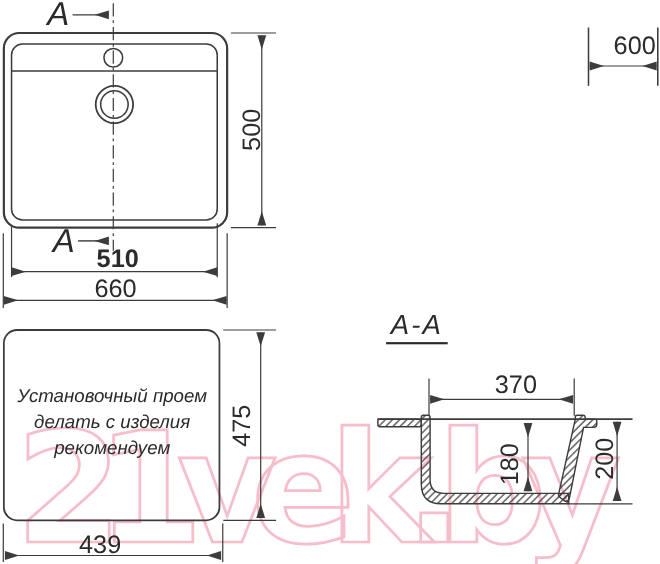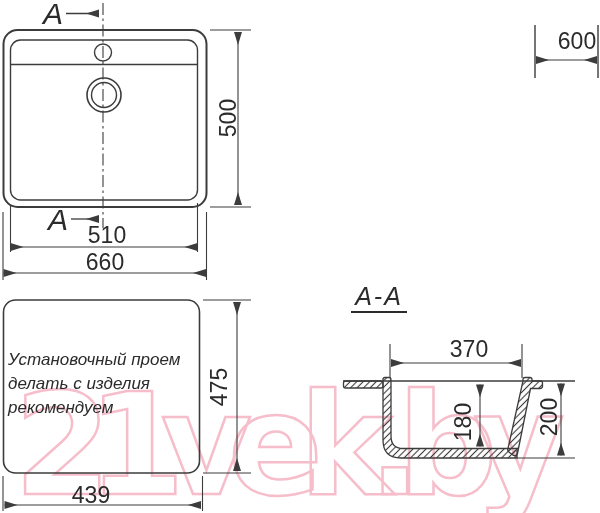--- a/index.html
+++ b/index.html
@@ -23,21 +23,21 @@
   .lbl{
     position:absolute;z-index:3;color:var(--text);
     font-size:23px;line-height:26px;text-align:center;white-space:nowrap;
   }
   .rot{transform:rotate(-90deg);transform-origin:center center;width:50px;height:26px;}
   .sec-letter{font-style:italic;font-size:30px;line-height:30px;width:34px;}
   .aa-title{font-size:25px;letter-spacing:2px;width:56px;line-height:26px;
             border-bottom:2px solid var(--text);padding-bottom:2px;}
   .note{
     position:absolute;z-index:3;left:8px;top:348px;width:188px;
-    font-style:italic;font-size:17px;line-height:24px;text-align:left;color:var(--text);
+    font-style:italic;font-size:17px;line-height:24px;text-align:center;color:var(--text);
   }
   .note span{display:block;}
 </style>
 </head>
 <body>
 
 <div class="canvas">
 
   <div class="wm">21vek.by</div>
 
@@ -124,21 +124,21 @@
       </g>
       <line x1="480" y1="384.5" x2="480" y2="446.5" stroke-width="1.1" marker-start="url(#arr)" marker-end="url(#arr)"></line>
       <line x1="561" y1="383.5" x2="561" y2="455.5" stroke-width="1.1" marker-start="url(#arr)" marker-end="url(#arr)"></line>
     </g>
   </svg>
 
   <div class="lbl sec-letter" style="left:36px;top:-1px;">A</div>
   <div class="lbl sec-letter" style="left:41px;top:205px;">A</div>
 
   <div class="lbl rot" style="left:203px;top:105px;">500</div>
-  <div class="lbl" style="left:82px;top:222px;width:50px;">510</div>
+  <div class="lbl" style="left:82px;top:222px;width:50px;font-weight:bold;">510</div>
   <div class="lbl" style="left:80px;top:249px;width:50px;">660</div>
   <div class="lbl" style="left:541px;top:28px;width:50px;margin-left:11px;">600</div>
 
   <div class="note">
     <span>Установочный проем</span>
     <span>делать с изделия</span>
     <span>рекомендуем</span>
   </div>
   <div class="lbl rot" style="left:194px;top:374px;">475</div>
   <div class="lbl" style="left:66px;top:482px;width:50px;">439</div>

